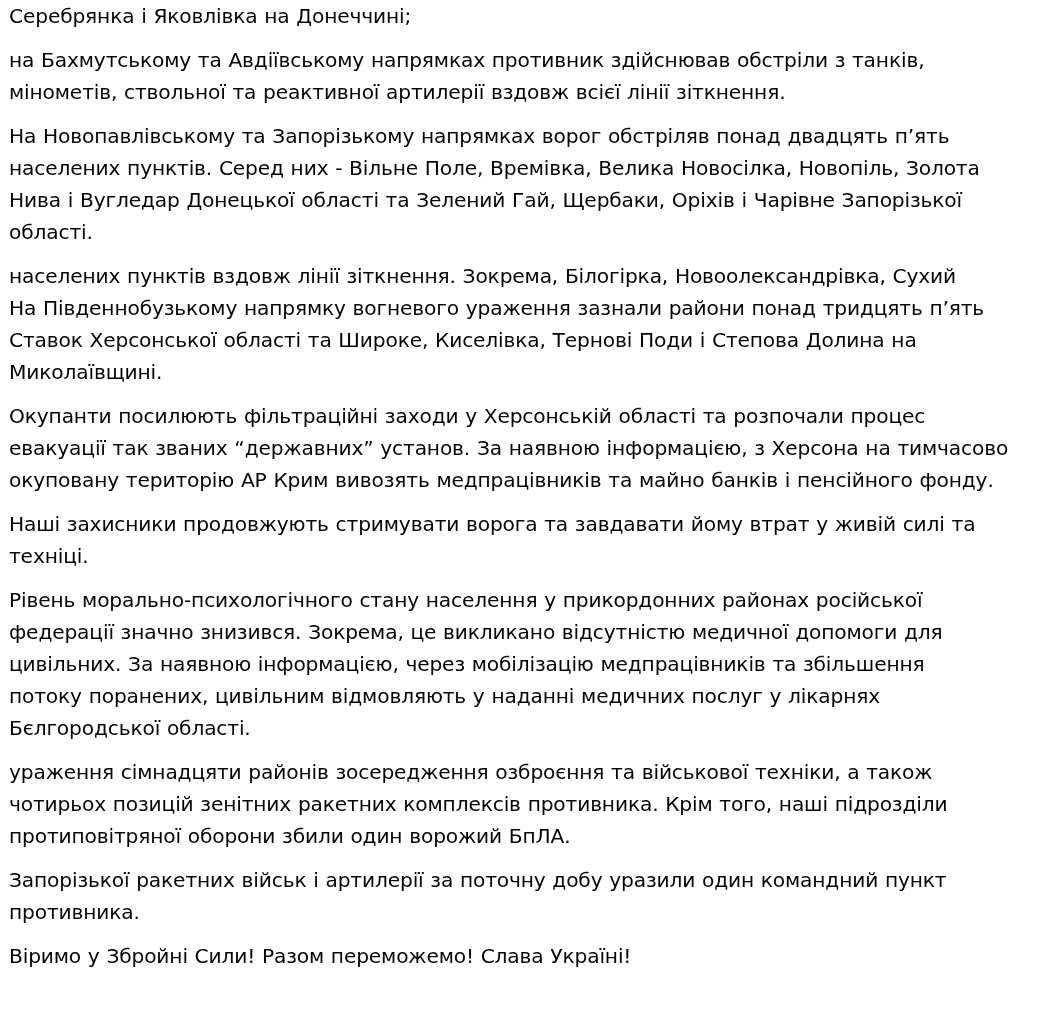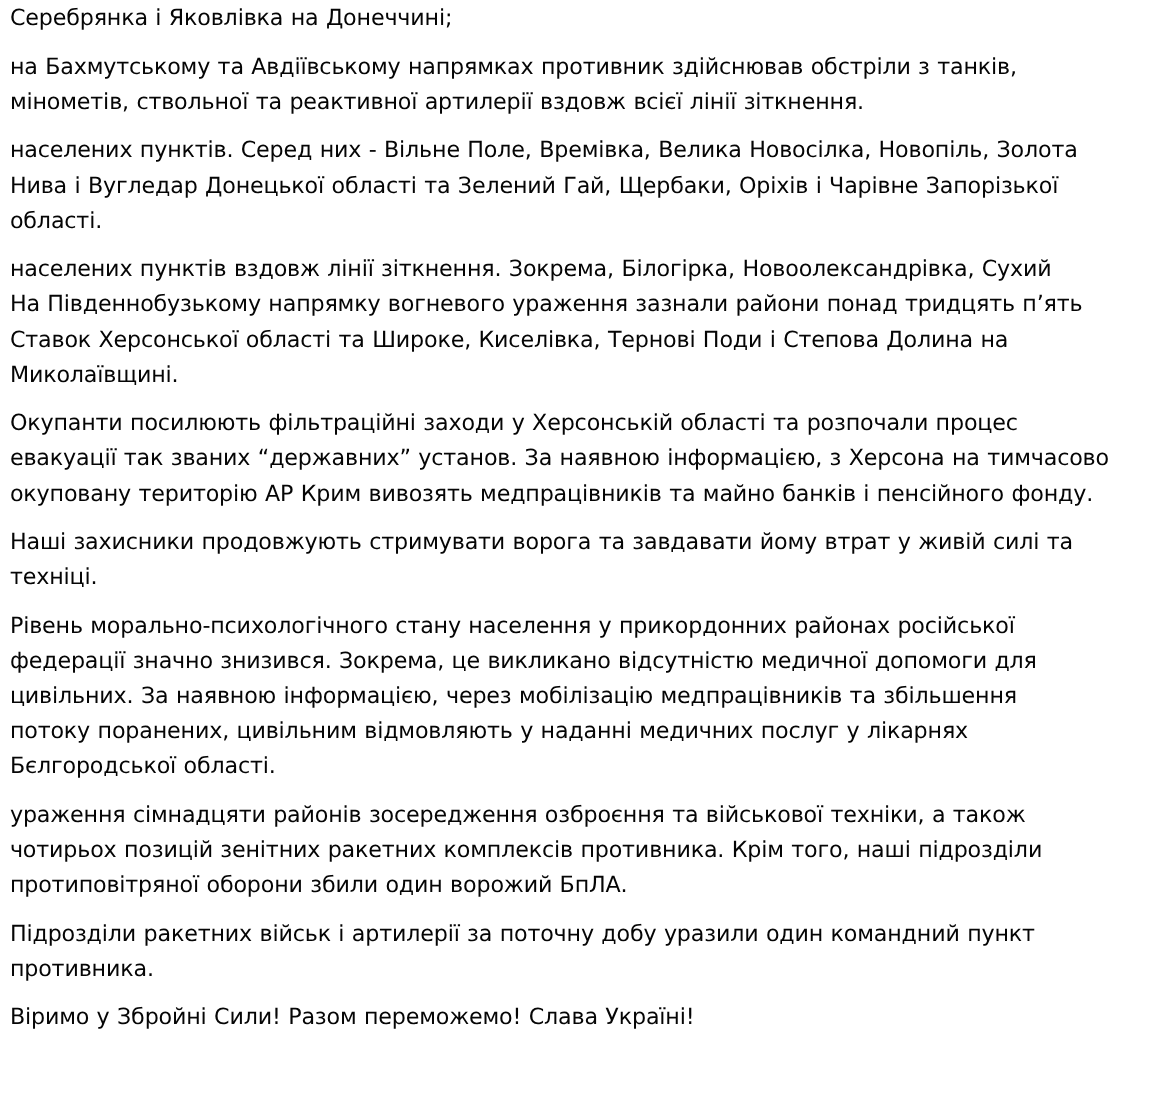--- a/index.html
+++ b/index.html
@@ -40,20 +40,21 @@
 
 <div class="post-body">
   <p class="para" style="margin-top:0px;">
     <span class="line">Серебрянка і Яковлівка на Донеччині;</span>
   </p>
   <p class="para">
     <span class="line">на Бахмутському та Авдіївському напрямках противник здійснював обстріли з танків,</span>
     <span class="line">мінометів, ствольної та реактивної артилерії вздовж всієї лінії зіткнення.</span>
   </p>
   <p class="para">
+    <span class="line">На Новопавлівському та Запорізькому напрямках ворог обстріляв понад двадцять п’ять</span>
     <span class="line">населених пунктів. Серед них - Вільне Поле, Времівка, Велика Новосілка, Новопіль, Золота</span>
     <span class="line">Нива і Вугледар Донецької області та Зелений Гай, Щербаки, Оріхів і Чарівне Запорізької</span>
     <span class="line">області.</span>
   </p>
   <p class="para">
     <span class="line">населених пунктів вздовж лінії зіткнення. Зокрема, Білогірка, Новоолександрівка, Сухий</span>
     <span class="line">На Південнобузькому напрямку вогневого ураження зазнали райони понад тридцять п’ять</span>
     <span class="line">Ставок Херсонської області та Широке, Киселівка, Тернові Поди і Степова Долина на</span>
     <span class="line">Миколаївщині.</span>
   </p>
@@ -72,19 +73,19 @@
     <span class="line">цивільних. За наявною інформацією, через мобілізацію медпрацівників та збільшення</span>
     <span class="line">потоку поранених, цивільним відмовляють у наданні медичних послуг у лікарнях</span>
     <span class="line">Бєлгородської області.</span>
   </p>
   <p class="para">
     <span class="line">ураження сімнадцяти районів зосередження озброєння та військової техніки, а також</span>
     <span class="line">чотирьох позицій зенітних ракетних комплексів противника. Крім того, наші підрозділи</span>
     <span class="line">протиповітряної оборони збили один ворожий БпЛА.</span>
   </p>
   <p class="para">
-    <span class="line">Підрозділи ракетних військ і артилерії за поточну добу уразили один командний пункт</span>
+    <span class="line">Запорізької ракетних військ і артилерії за поточну добу уразили один командний пункт</span>
     <span class="line">противника.</span>
   </p>
   <p class="para">
     <span class="line">Віримо у Збройні Сили! Разом переможемо! Слава Україні!</span>
   </p>
 </div>
 
 </body></html>

